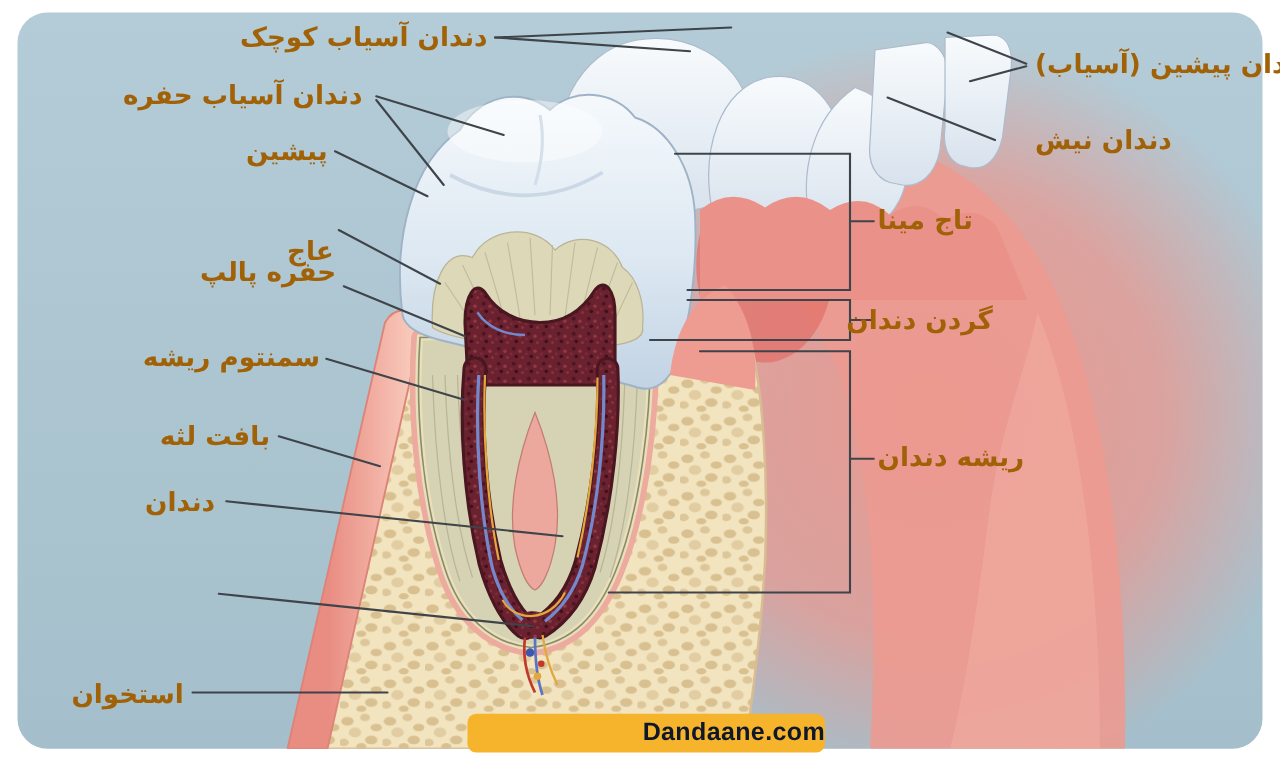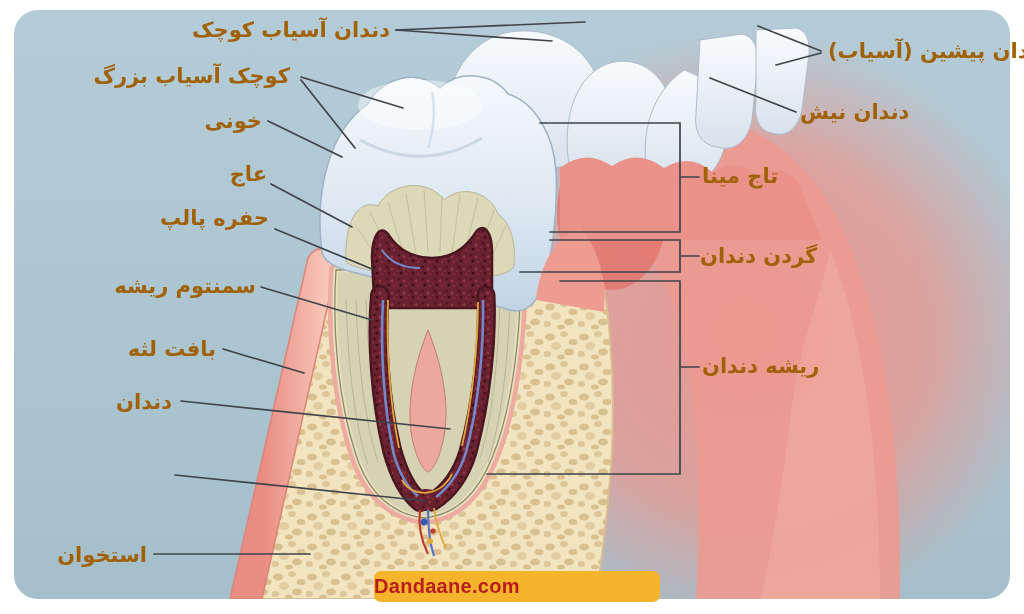--- a/index.html
+++ b/index.html
@@ -9,21 +9,21 @@
   }
   .illustration{position:absolute;left:0;top:0;width:1024px;height:614px;}
   .lbl{
     position:absolute;font-weight:bold;font-size:21px;line-height:20px;
     color:#a16207;direction:rtl;white-space:nowrap;
     font-family:"DejaVu Sans",sans-serif;
   }
   .banner{
     position:absolute;left:374px;top:571px;width:286px;height:31px;
     background:#f6b42c;border-radius:7px;display:flex;align-items:center;
-    justify-content:flex-start;font-weight:bold;font-size:20px;color:#b91c1c;
+    justify-content:flex-end;font-weight:bold;font-size:20px;color:#0f172a;
     font-family:"Liberation Sans","DejaVu Sans",sans-serif;letter-spacing:.3px;
   }
 </style>
 </head>
 <body>
 
 <div class="stage">
 
   <svg class="illustration" viewBox="0 0 1024 614">
     <defs>
@@ -184,31 +184,31 @@
       <path d="M 540,123 L 680,123 L 680,232 L 550,232"></path>
       <path d="M 680,177 L 699,177"></path>
       <path d="M 550,240 L 680,240 L 680,272 L 520,272"></path>
       <path d="M 680,256 L 699,256"></path>
       <path d="M 560,281 L 680,281 L 680,474 L 487,474"></path>
       <path d="M 680,367 L 699,367"></path>
     </g>
   </svg>
 
   <div class="lbl" style="right:634px;top:20px">دندان آسیاب کوچک</div>
-  <div class="lbl" style="right:734px;top:66px">کوچک آسیاب بزرگ</div>
-  <div class="lbl" style="right:762px;top:111px">خونی</div>
-  <div class="lbl" style="right:757px;top:164px">عاج</div>
+  <div class="lbl" style="right:734px;top:66px">دندان آسیاب حفره</div>
+  <div class="lbl" style="right:762px;top:111px">پیشین</div>
+  <div class="lbl" style="right:757px;top:191px">عاج</div>
   <div class="lbl" style="right:755px;top:208px">حفره پالپ</div>
   <div class="lbl" style="right:768px;top:276px">سمنتوم ریشه</div>
   <div class="lbl" style="right:808px;top:339px">بافت لثه</div>
   <div class="lbl" style="right:852px;top:392px">دندان</div>
   <div class="lbl" style="right:877px;top:545px">استخوان</div>
 
   <div class="lbl" style="left:828px;top:41px">دندان پیشین (آسیاب)</div>
-  <div class="lbl" style="left:800px;top:102px">دندان نیش</div>
+  <div class="lbl" style="left:828px;top:102px">دندان نیش</div>
   <div class="lbl" style="left:702px;top:166px">تاج مینا</div>
-  <div class="lbl" style="left:700px;top:246px">گردن دندان</div>
+  <div class="lbl" style="left:677px;top:246px">گردن دندان</div>
   <div class="lbl" style="left:702px;top:356px">ریشه دندان</div>
 
   <div class="banner">
     <span>Dandaane.com</span>
   </div>
 </div>
 
 </body></html>

